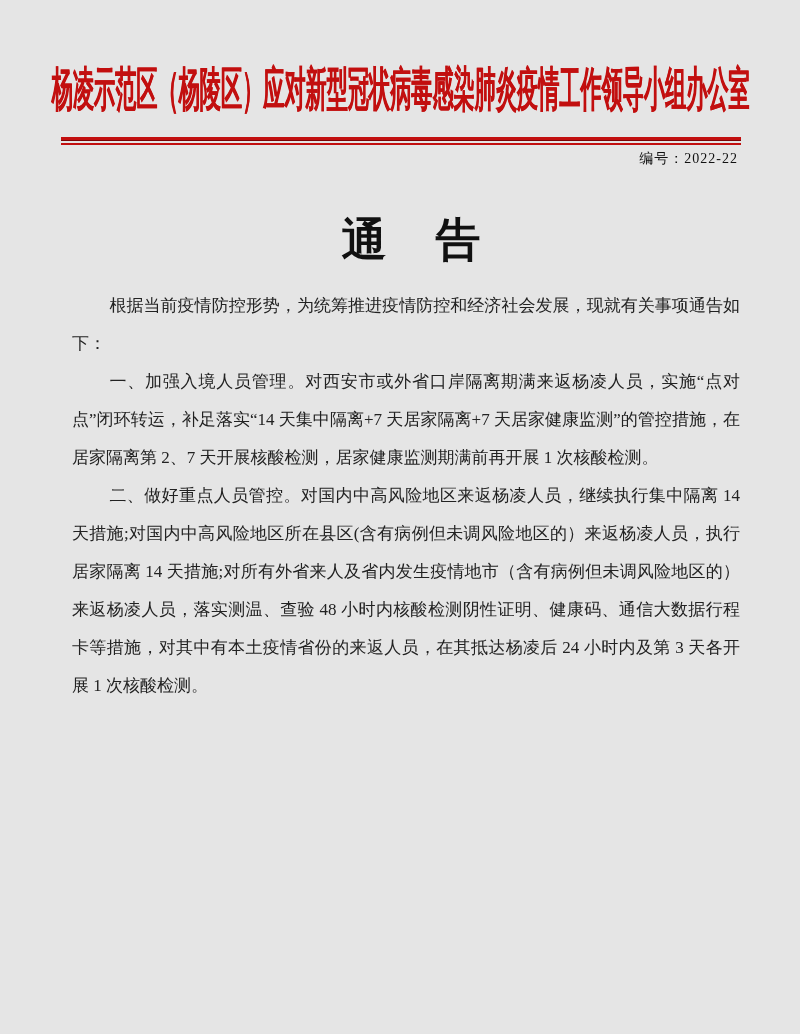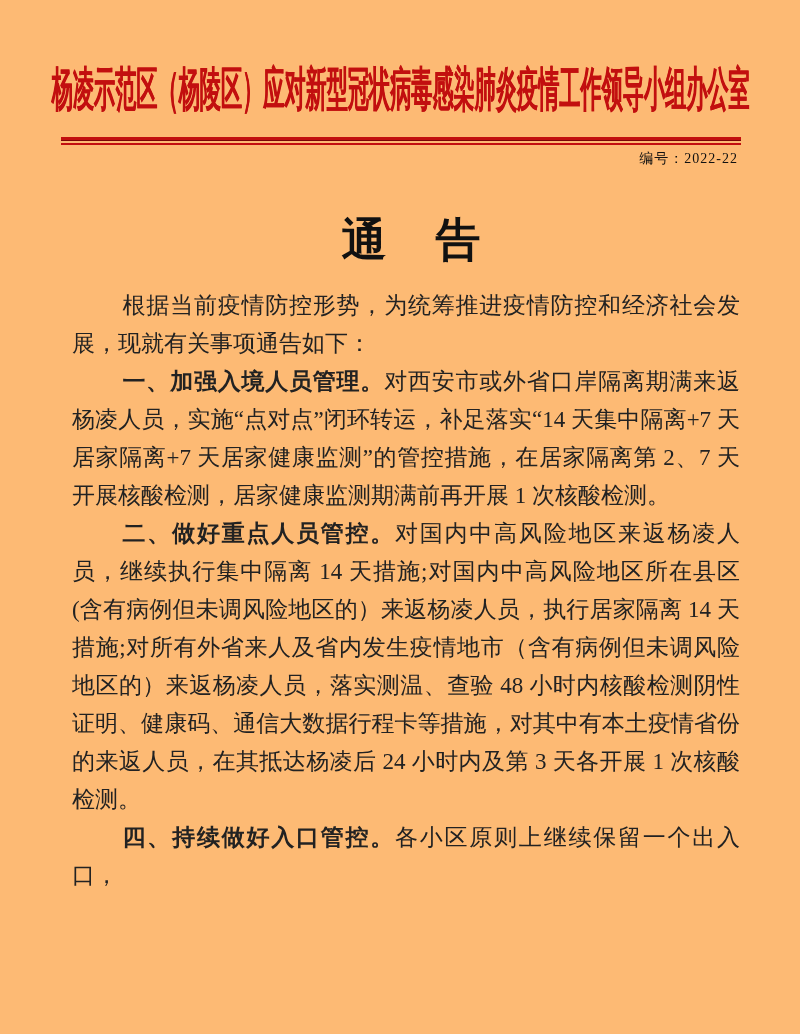--- a/index.html
+++ b/index.html
@@ -1,20 +1,20 @@
 <!DOCTYPE html>
 <html><head>
 <meta charset="utf-8">
 <style>
   html, body { margin: 0; padding: 0; }
   .page {
     position: relative;
     width: 800px;
     height: 1034px;
-    background: #fdba74;
+    background: #e5e5e5;
     overflow: hidden;
     color: #1d1d1d;
     font-family: "Liberation Serif", "DejaVu Serif", serif;
   }
   
   .org-title-wrap {
     position: absolute;
     top: 48px; left: 0;
     width: 800px; height: 82px;
     display: flex;
@@ -55,28 +55,28 @@
     text-align: center;
     font-size: 45px;
     font-weight: bold;
     color: #111;
     letter-spacing: 2px;
   }
   .body {
     position: absolute;
     top: 287px; left: 72px;
     width: 668px;
-    font-size: 23px;
+    font-size: 17px;
     line-height: 38px;
     text-align: justify;
     text-justify: inter-ideograph;
     color: #222;
   }
   .body p { margin: 0; text-indent: 2.2em; }
-  .lead { font-weight: bold; }
+  .lead { font-weight: normal; }
 </style>
 </head>
 <body>
 
 <div class="page">
 
   <div class="org-title-wrap">
     <span class="org-title">杨凌示范区（杨陵区）应对新型冠状病毒感染肺炎疫情工作领导小组办公室</span>
   </div>
 
@@ -86,16 +86,15 @@
   </div>
 
   <div class="doc-number">编号：2022-22</div>
 
   <h1 class="notice-title">通　告</h1>
 
   <div class="body">
     <p><b class="lead"></b><span>根据当前疫情防控形势，为统筹推进疫情防控和经济社会发展，现就有关事项通告如下：</span></p>
     <p><b class="lead">一、加强入境人员管理。</b><span>对西安市或外省口岸隔离期满来返杨凌人员，实施“点对点”闭环转运，补足落实“14 天集中隔离+7 天居家隔离+7 天居家健康监测”的管控措施，在居家隔离第 2、7 天开展核酸检测，居家健康监测期满前再开展 1 次核酸检测。</span></p>
     <p><b class="lead">二、做好重点人员管控。</b><span>对国内中高风险地区来返杨凌人员，继续执行集中隔离 14 天措施;对国内中高风险地区所在县区(含有病例但未调风险地区的）来返杨凌人员，执行居家隔离 14 天措施;对所有外省来人及省内发生疫情地市（含有病例但未调风险地区的）来返杨凌人员，落实测温、查验 48 小时内核酸检测阴性证明、健康码、通信大数据行程卡等措施，对其中有本土疫情省份的来返人员，在其抵达杨凌后 24 小时内及第 3 天各开展 1 次核酸检测。</span></p>
-    <p><b class="lead">四、持续做好入口管控。</b><span>各小区原则上继续保留一个出入口，</span></p>
   </div>
 
 </div>
 
 </body></html>

